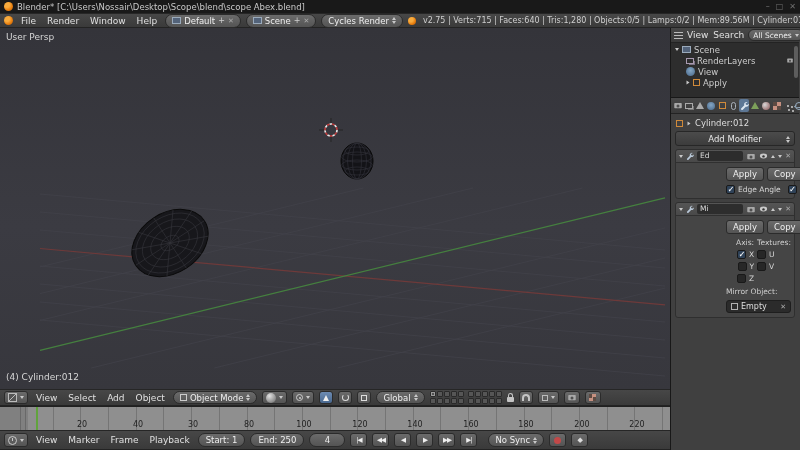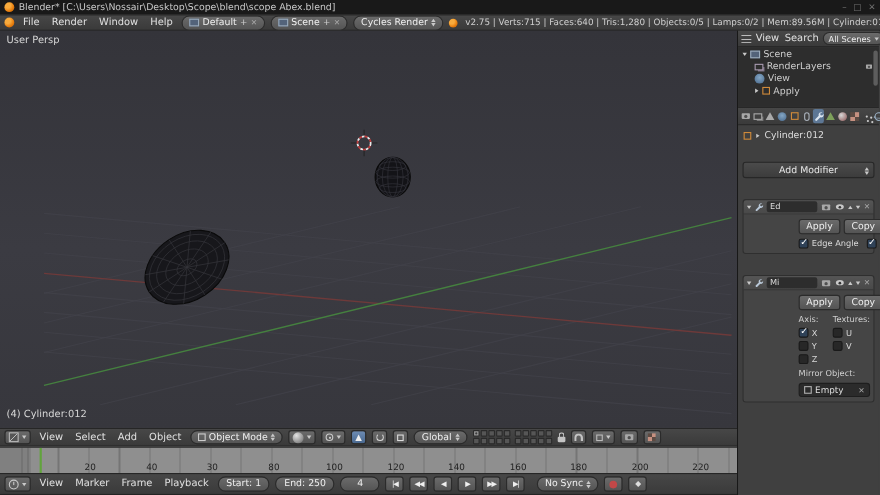--- a/index.html
+++ b/index.html
@@ -66,21 +66,21 @@
   .scrollv {position:absolute; right:1px; top:3px; width:4px; height:32px; background:#5d5d5d; border-radius:2px;}
   .rowic {margin-left:auto; display:flex; gap:2px; color:#8a8a8a; font-size:6px;}
 
   
   .props {flex:1; display:flex; flex-direction:column;}
   .props-h {height:16px; gap:1px; padding:0 2px;}
   .tab {width:10px; height:13px; display:flex; align-items:center; justify-content:center;
     border-radius:2px; flex:none;}
   .tab.active {background:#5d7795;}
   .pbody {flex:1; background:#404040; padding:4px; display:flex; flex-direction:column;
-    gap:19px; font-size:8.5px; color:#dddddd;}
+    gap:3px; font-size:8.5px; color:#dddddd;}
   .crumb {display:flex; align-items:center; gap:4px; font-size:8.5px; padding:0 1px;}
   .addmod {position:relative; height:15px; background:linear-gradient(#4b4b4b,#3c3c3c);
     border:1px solid #272727; border-radius:3px; color:#e8e8e8; font-size:8.5px;
     display:flex; align-items:center; justify-content:center; flex:none;}
   .addmod .dar {position:absolute; right:4px; top:4px;}
   .panel {background:#454545; border:1px solid #2f2f2f; border-radius:3px; flex:none;}
   .phead {height:13px; background:linear-gradient(#555555,#494949); border-bottom:1px solid #303030;
     border-radius:3px 3px 0 0; display:flex; align-items:center; gap:3px; padding:0 3px;}
   .nfield {flex:1; height:10px; background:#2d2d2d; border-radius:2px; font-size:7.5px;
     color:#dddddd; padding:0 3px; line-height:10px; overflow:hidden;}
@@ -92,21 +92,21 @@
   .cb.on {background:#2f4258;}
   .cb.on::after {content:"\2713"; position:absolute; left:0.5px; top:-2.5px; font-size:8.5px; color:#ffffff;}
   .cl {font-size:7.5px; color:#d8d8d8; white-space:nowrap;}
   .slider {position:relative; height:13px; background:linear-gradient(#5e5e5e,#4b4b4b);
     border:1px solid #2a2a2a; border-radius:7px; font-size:7.5px; color:#f0f0f0;
     display:flex; align-items:center; justify-content:center; white-space:nowrap;}
   .slider::before {content:"\2039"; position:absolute; left:3px; color:#b5b5b5;}
   .slider::after {content:"\203a"; position:absolute; right:3px; color:#b5b5b5;}
   .collbl {font-size:7.5px; color:#cfcfcf; white-space:nowrap;}
   .mcol {display:flex; flex-direction:column; gap:3px;}
-  .c1 {width:32px;} .c2 {width:48px;} .c3 {width:34px;}
+  .c1 {width:32px;align-items:flex-end;} .c2 {width:48px;} .c3 {width:34px;}
   .objfield {height:13px; background:#2b2b2b; border:1px solid #1e1e1e; border-radius:3px;
     display:flex; align-items:center; gap:3px; padding:0 4px; font-size:8px; color:#dddddd;}
   .objfield .xg {margin-left:auto;}
 
   
   .layers {display:flex; gap:4px; flex:none;}
   .lgrid {display:grid; grid-template-columns:repeat(5,6px); grid-auto-rows:6px; gap:1px;}
   .ly {background:#565656; border:1px solid #2a2a2a; border-radius:1px; position:relative;}
   .ly.on {background:#999999;}
   .ly.dot::after {content:""; position:absolute; left:1px; top:1px; width:2px; height:2px;

